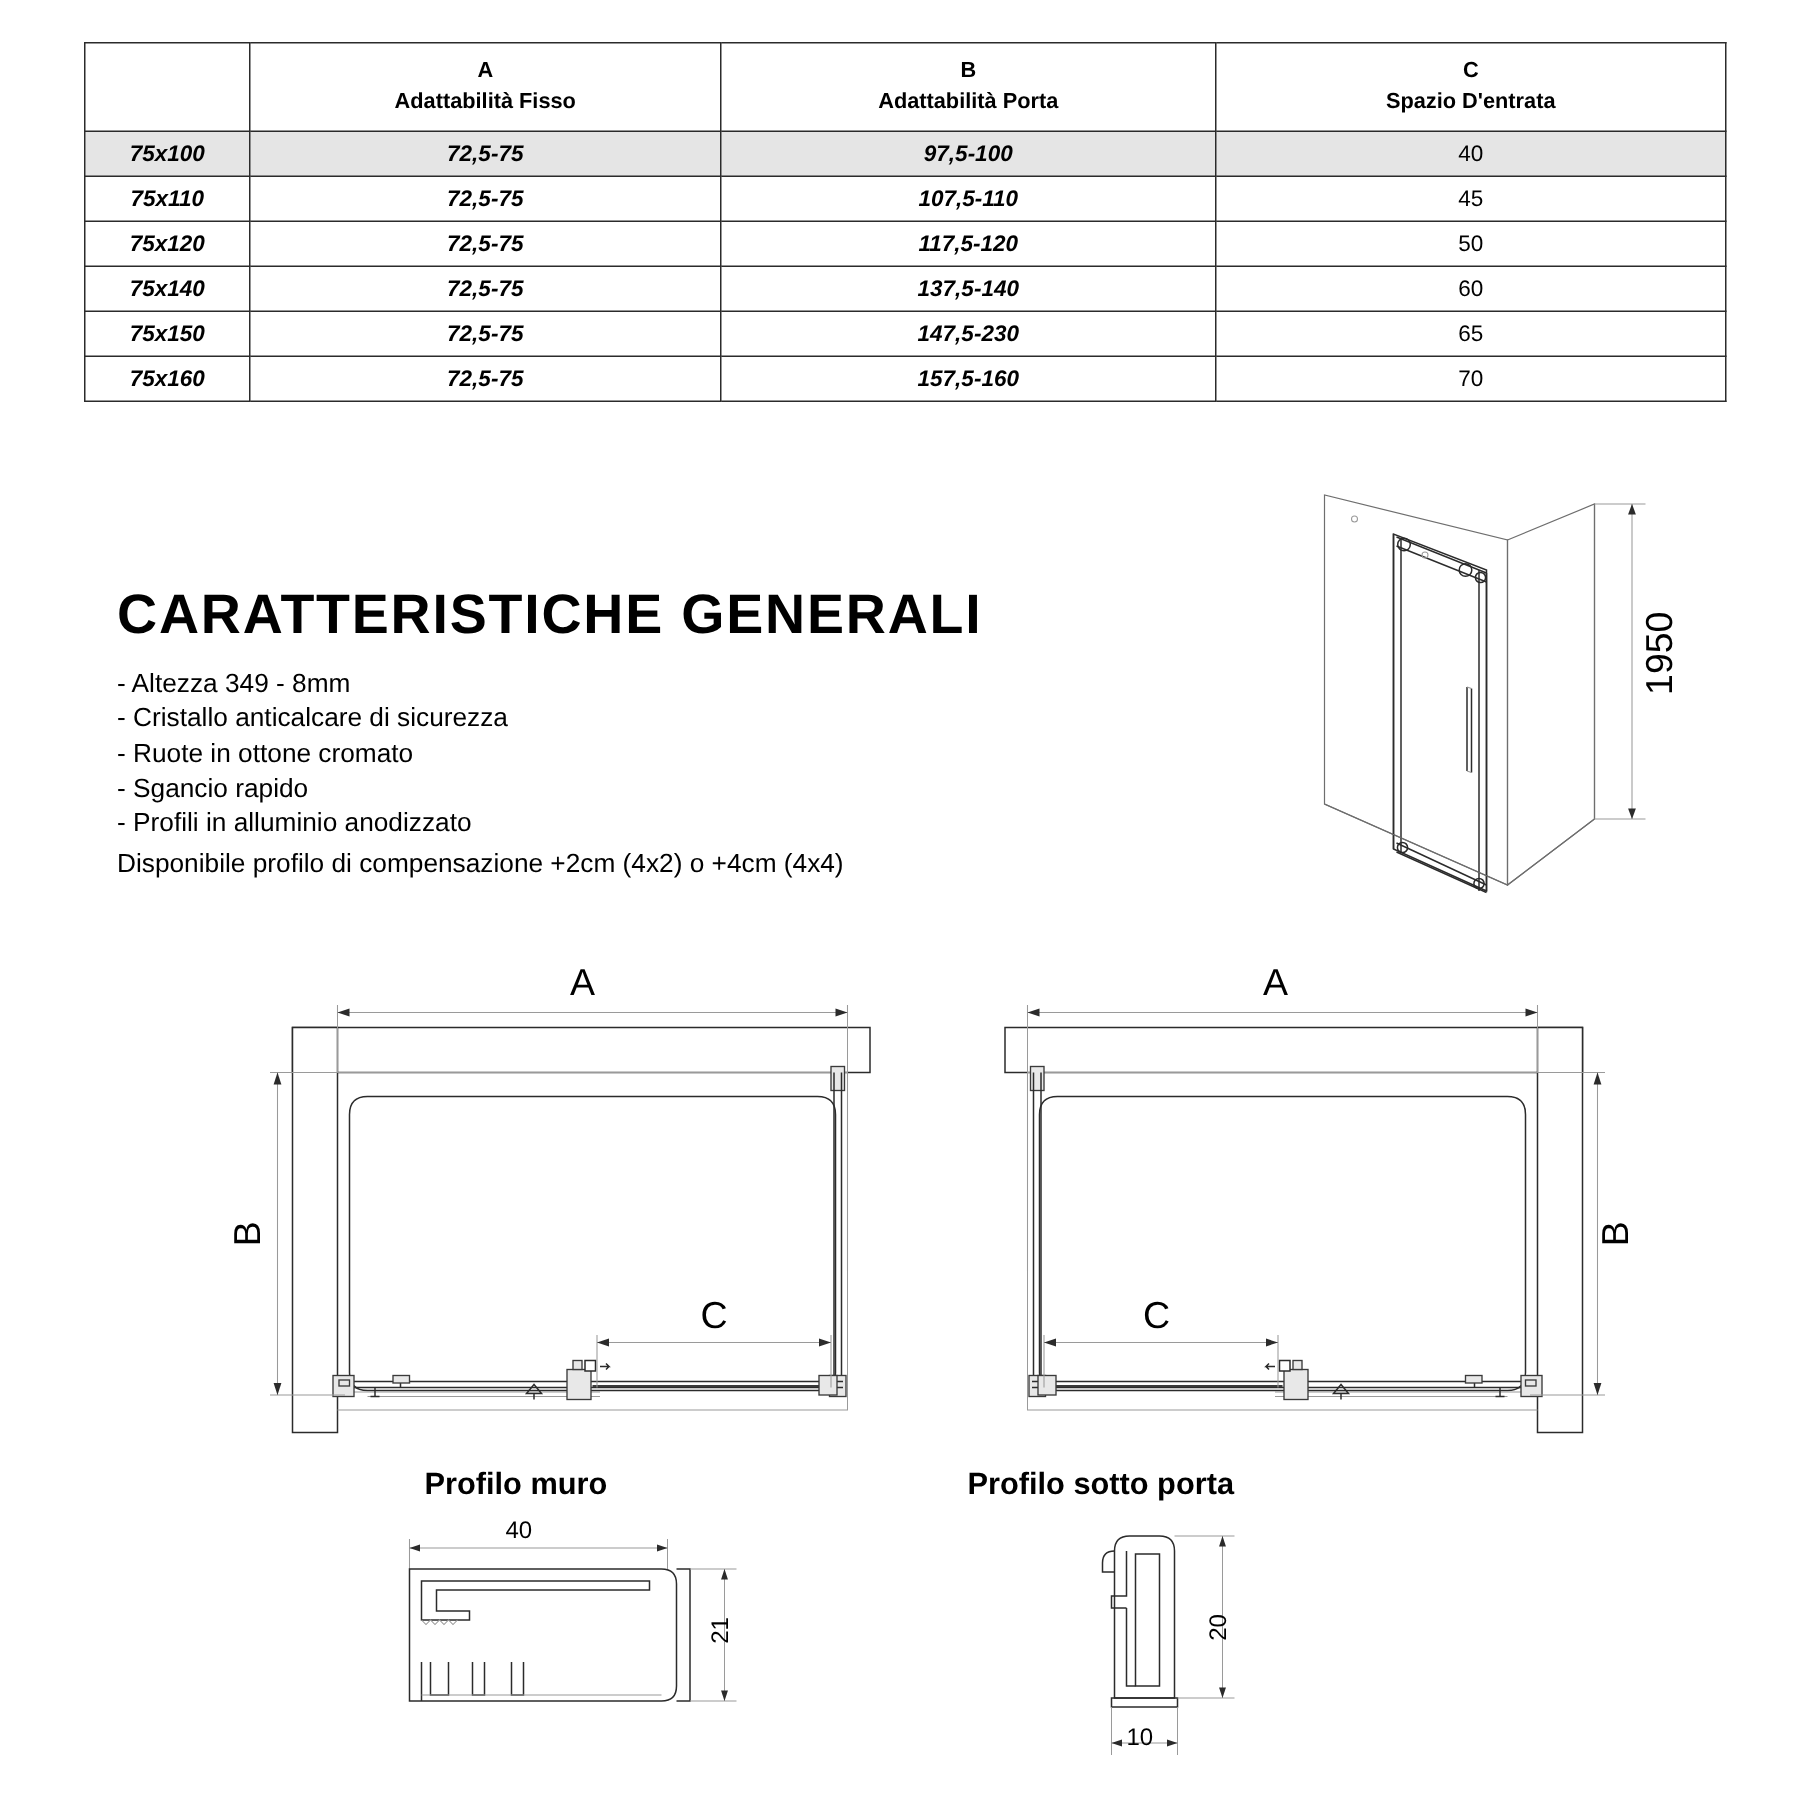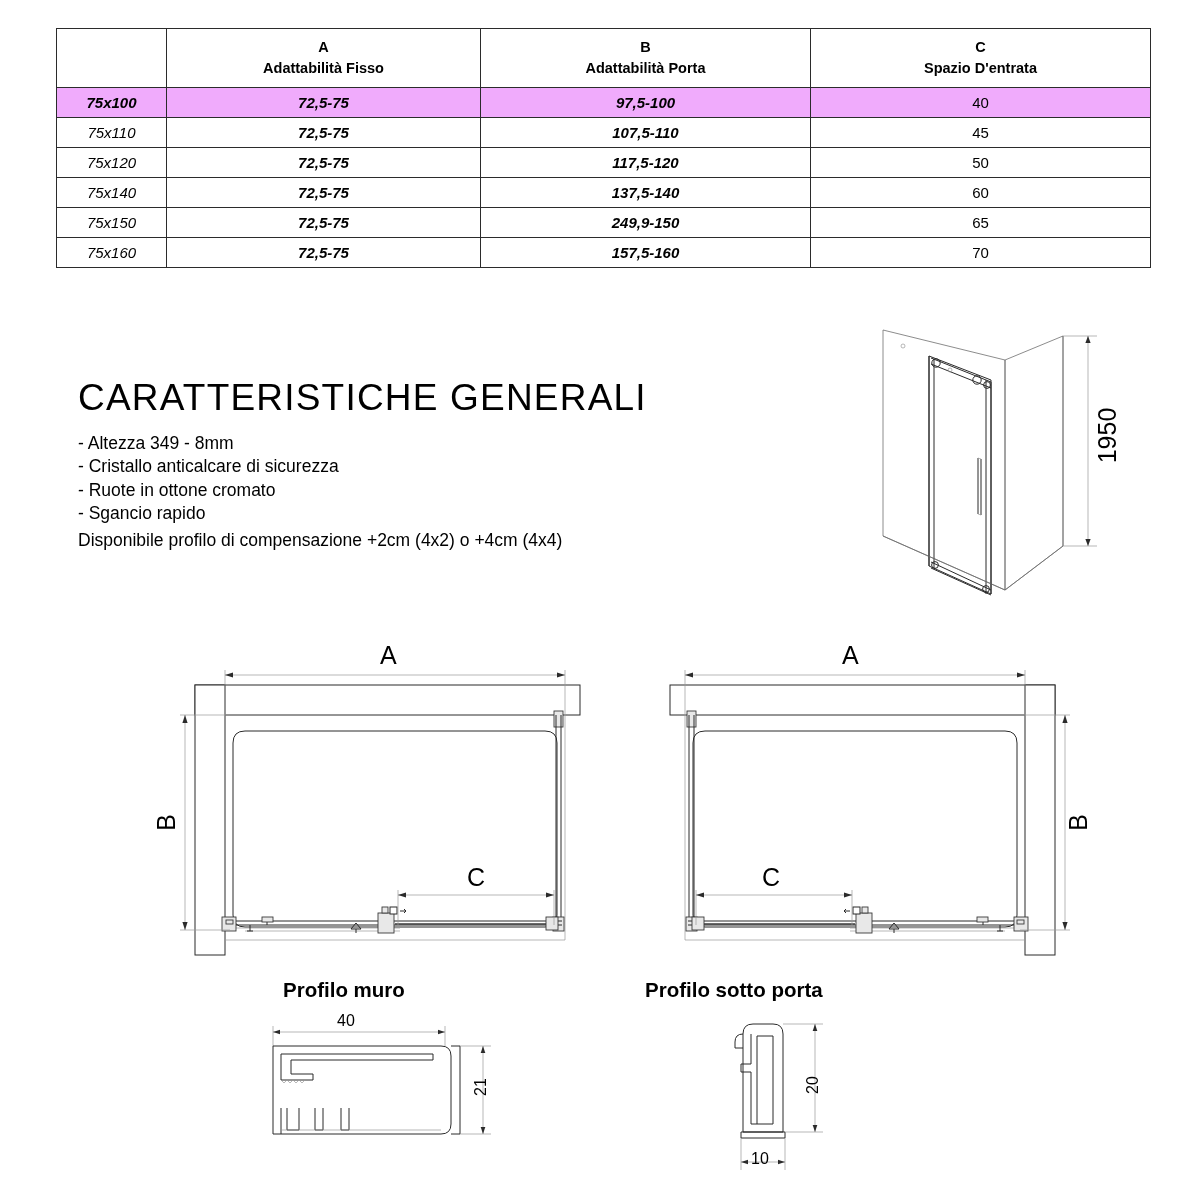--- a/index.html
+++ b/index.html
@@ -18,31 +18,31 @@
     padding:0;
   }
   #spec-table col.c0{width:110px;}
   #spec-table col.c1{width:314px;}
   #spec-table col.c2{width:330px;}
   #spec-table col.c3{width:340px;}
   .hdr-cell{height:58px;font-weight:bold;font-size:14.5px;line-height:1.45;}
   .hdr-letter{display:block;font-weight:bold;font-size:14.5px;}
   .hdr-sub{display:block;font-weight:bold;font-size:14.5px;}
   .row-cell{height:29px;font-size:15px;}
-  .size-cell{font-weight:normal;font-style:italic;font-size:15px;}
+  .size-cell{font-weight:bold;font-style:italic;font-size:15px;}
   .val-cell{font-style:italic;font-weight:bold;font-size:15px;margin-top:41px;}
   .plain-cell{font-size:15px;font-weight:normal;}
-  tr.highlight td{background:#f0abfc;}
+  tr.highlight td{background:#e5e5e5;}
   tr.highlight .val-cell,tr.highlight .size-cell{font-weight:bold;}
 
   
   #features{position:absolute;left:78px;top:375px;width:660px;}
   #features-title{
-    font-size:37px;letter-spacing:1.2px;margin:4px 0 16px 0;
-    font-weight:normal;line-height:1;
+    font-size:37px;letter-spacing:1.2px;margin:16px 0 16px 0;
+    font-weight:bold;line-height:1;
   }
   .feature-line{font-size:17.5px;line-height:1.33;white-space:pre;}
   #avail-note{font-size:17.5px;margin-top:5px;white-space:pre;}
 
   
   .dim-label{position:absolute;font-size:25px;font-weight:normal;}
   .dim-label.rot{transform:rotate(-90deg);transform-origin:center center;}
   .cap{position:absolute;font-size:20.5px;font-weight:bold;}
   svg{display:block;}
   .ln{stroke:#2b2b2b;stroke-width:1;fill:none;}
@@ -100,39 +100,40 @@
       </tr>
       <tr>
         <td class="row-cell size-cell">75x140</td>
         <td class="row-cell val-cell">72,5-75</td>
         <td class="row-cell val-cell">137,5-140</td>
         <td class="row-cell plain-cell">60</td>
       </tr>
       <tr>
         <td class="row-cell size-cell">75x150</td>
         <td class="row-cell val-cell">72,5-75</td>
-        <td class="row-cell val-cell">249,9-150</td>
+        <td class="row-cell val-cell">147,5-230</td>
         <td class="row-cell plain-cell">65</td>
       </tr>
       <tr>
         <td class="row-cell size-cell">75x160</td>
         <td class="row-cell val-cell">72,5-75</td>
         <td class="row-cell val-cell">157,5-160</td>
         <td class="row-cell plain-cell">70</td>
       </tr>
     </tbody>
 </table>
 
 <div id="features">
   <h1 id="features-title">CARATTERISTICHE GENERALI</h1>
   <div id="features-list">
       <div class="feature-line">- Altezza 349 - 8mm</div>
       <div class="feature-line">- Cristallo anticalcare di sicurezza</div>
       <div class="feature-line">- Ruote in ottone cromato</div>
       <div class="feature-line">- Sgancio rapido</div>
+      <div class="feature-line">- Profili in alluminio anodizzato</div>
     </div>
   <div id="avail-note">Disponibile profilo di compensazione +2cm (4x2) o +4cm (4x4)</div>
 </div>
 
 <div style="position:absolute;left:845px;top:318px;width:310px;height:280px;">
   <svg width="310" height="280" viewBox="0 0 310 280">
 
     <path class="ln-thin" d="M38 12 L38 218 L160 272 L160 42 Z"></path>
 
     <path class="ln-thin" d="M160 42 L218 18 L218 228 L160 272 Z"></path>

